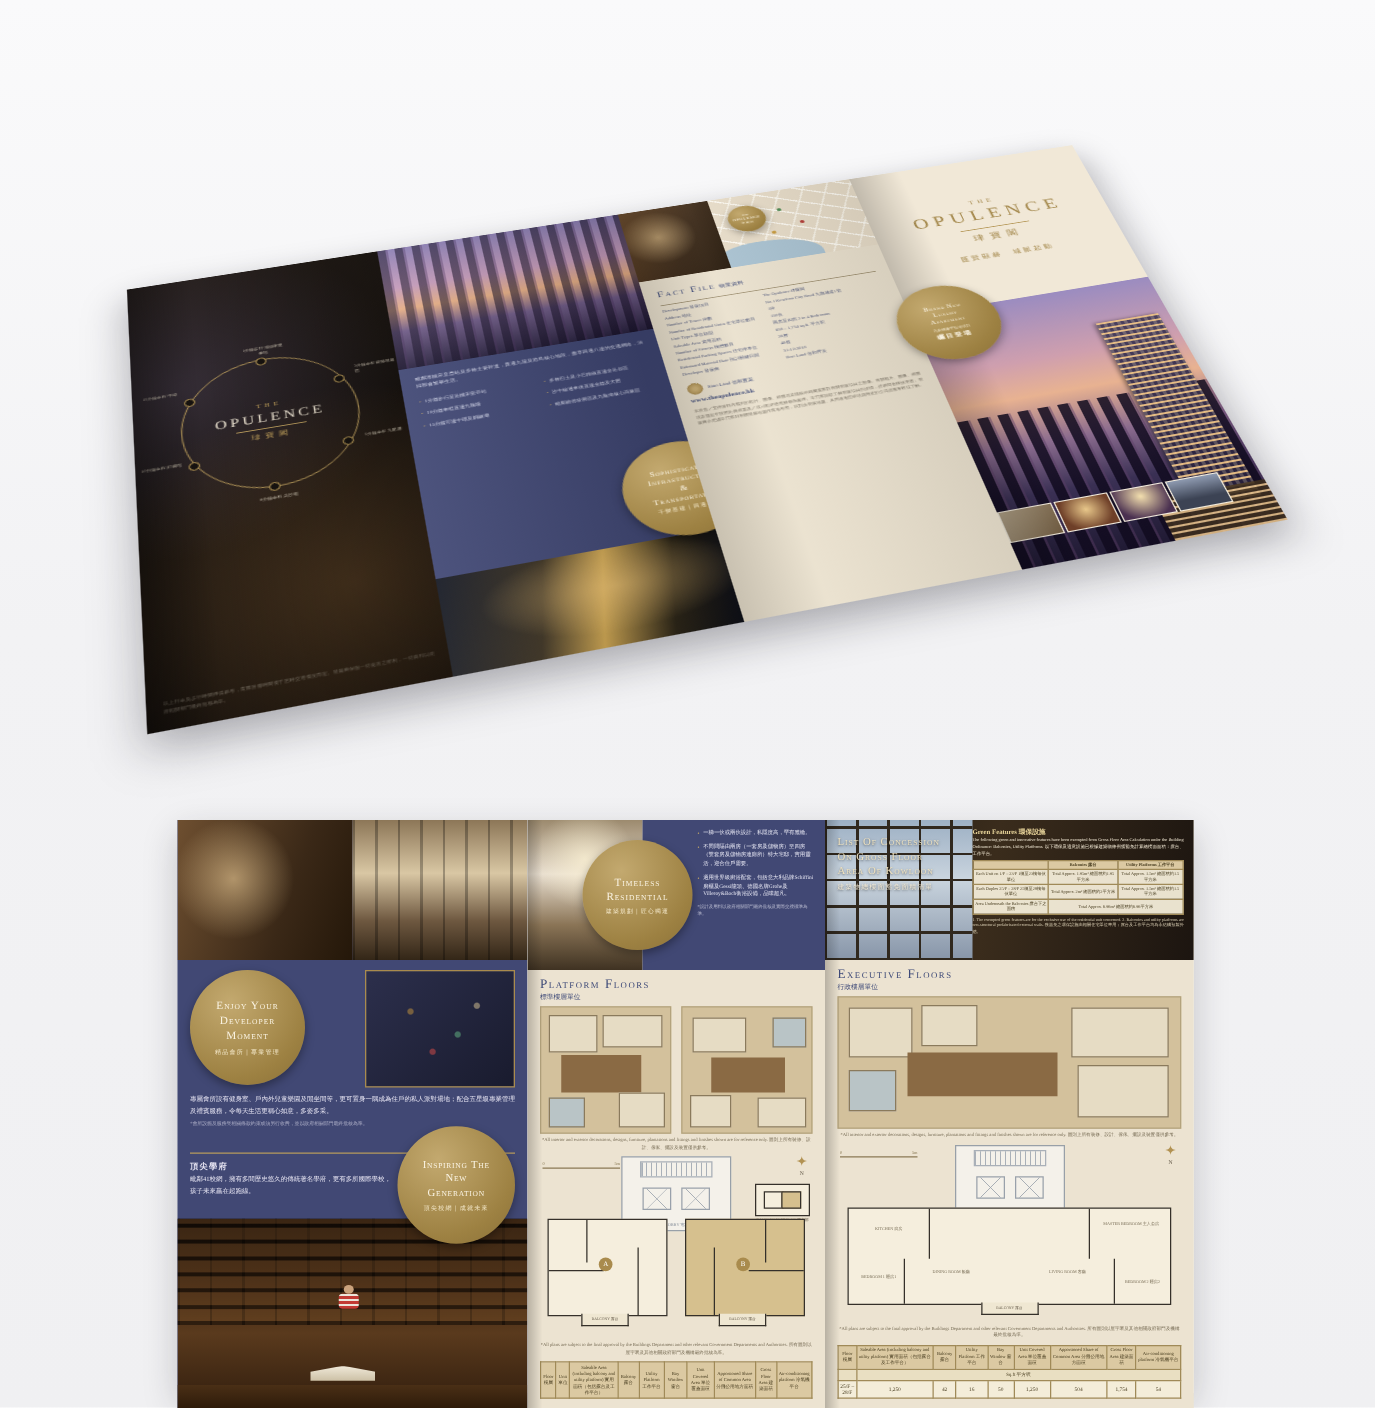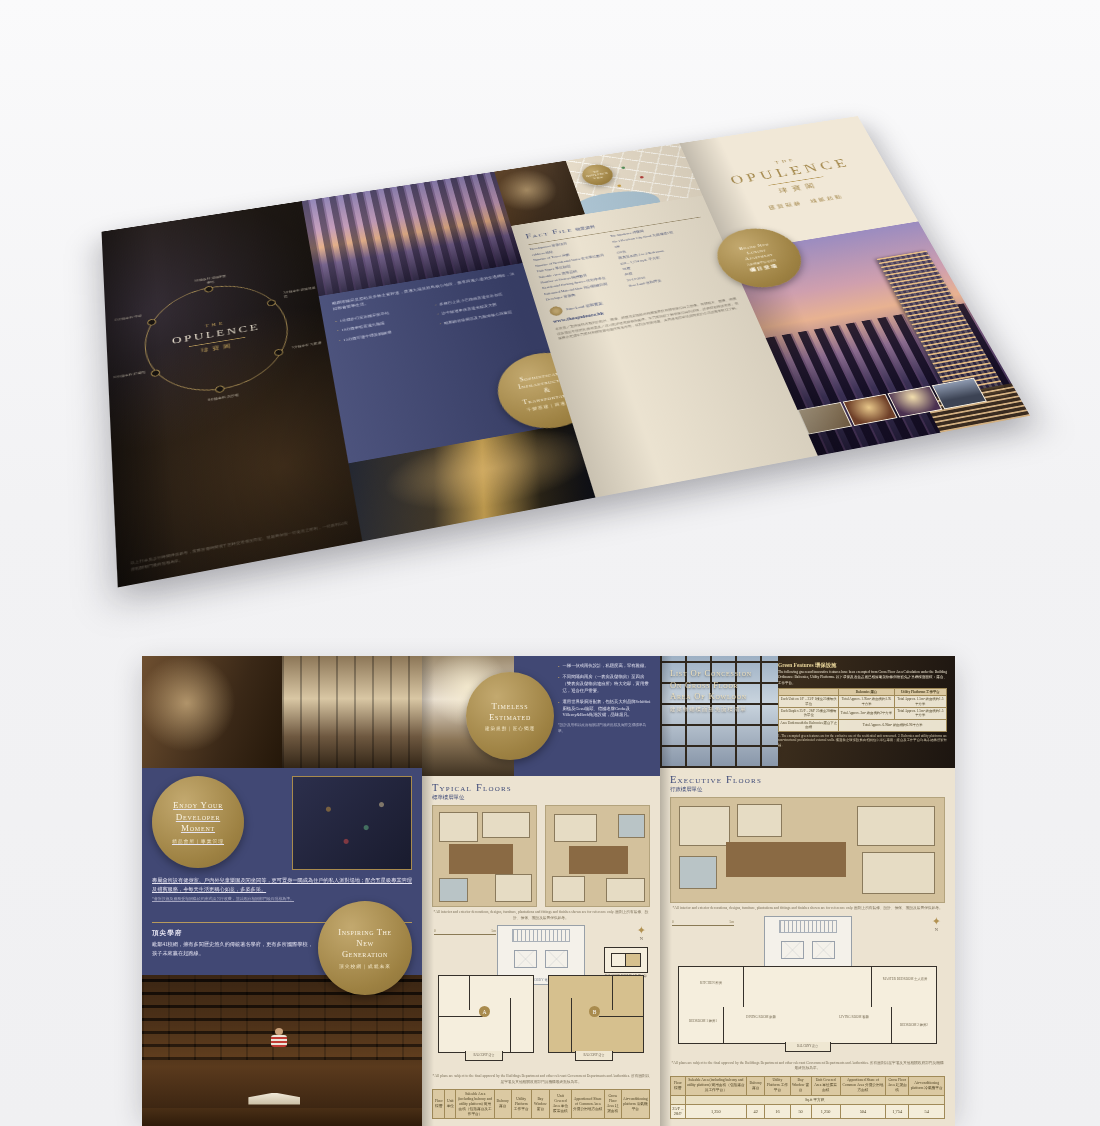--- a/index.html
+++ b/index.html
@@ -119,21 +119,21 @@
     background:linear-gradient(90deg,rgba(0,0,0,.22),transparent);z-index:4;pointer-events:none;}
   
   .photos-row{height:112px;display:flex;}
   .ph{flex:1;}
   .ph-living{background:
     radial-gradient(circle at 32% 42%,rgba(255,222,165,.55),transparent 42%),
     linear-gradient(110deg,#6e4f30,#3a2817 62%,#241709);}
   .ph-lobby{background:
     repeating-linear-gradient(90deg,rgba(0,0,0,.28) 0 2px,transparent 2px 18px),
     linear-gradient(180deg,#8c7657,#d9c7a4 38%,#6e5840 72%,#332617);}
-  .club-block{height:142px;padding:8px 10px 0;position:relative;color:#e6e4f2;text-decoration:underline;}
+  .club-block{height:142px;padding:8px 10px 0;position:relative;color:#e6e4f2;}
   .club-row{display:flex;justify-content:space-between;}
   .c-enjoy{width:92px;height:92px;}
   .c-enjoy .l{font-size:9px;letter-spacing:.8px;}
   .c-enjoy .cn{font-size:4.8px;}
   .club-plan{width:118px;height:92px;border:1px solid #a98b4d;background:
     radial-gradient(circle at 30% 35%,rgba(200,150,60,.5) 2px,transparent 3px),
     radial-gradient(circle at 62% 55%,rgba(90,160,120,.6) 2px,transparent 3px),
     radial-gradient(circle at 45% 70%,rgba(190,70,70,.6) 2px,transparent 3px),
     radial-gradient(circle at 75% 30%,rgba(220,200,150,.5) 2px,transparent 3px),
     linear-gradient(135deg,#2c2f4c,#191b2e);}
@@ -432,27 +432,27 @@
       <div class="tl-top">
         <div class="ph-hall"></div>
         <div class="tl-blue">
           <div class="bul">一梯一伙或兩伙設計，私隱度高，罕有雅緻。</div>
           <div class="bul">不同間隔由兩房（一套房及儲物房）至四房（雙套房及儲物房連廁所）特大宅邸，實用靈活，迎合住戶需要。</div>
           <div class="bul">選用世界級廚浴配套，包括意大利品牌Schiffini廚櫃及Gessi龍頭、德國名牌Grohe及Villeroy&amp;Boch衛浴設備，品味超凡。</div>
           <div class="tl-foot">*設計及用料以政府相關部門最終批核及實際交樓標準為準。</div>
         </div>
         <div class="gc c-timeless">
           <div class="l">Timeless</div>
-          <div class="l">Estimated</div>
+          <div class="l">Residential</div>
           <div class="cn">建築規劃｜匠心獨運</div>
         </div>
       </div>
       <div class="pg-body">
         <div class="sec-head">
-          <div class="sec-title">Typical Floors</div>
+          <div class="sec-title">Platform Floors</div>
           <div class="sec-cn">標準樓層單位</div>
         </div>
         <div class="render-row">
           <div class="rp">
             <div class="rm" style="left:6%;top:6%;width:36%;height:28%"></div>
             <div class="rm" style="left:48%;top:6%;width:44%;height:24%"></div>
             <div class="fl" style="left:16%;top:38%;width:62%;height:30%"></div>
             <div class="ba" style="left:6%;top:72%;width:26%;height:22%"></div>
             <div class="rm" style="left:60%;top:68%;width:34%;height:26%"></div>
           </div>

